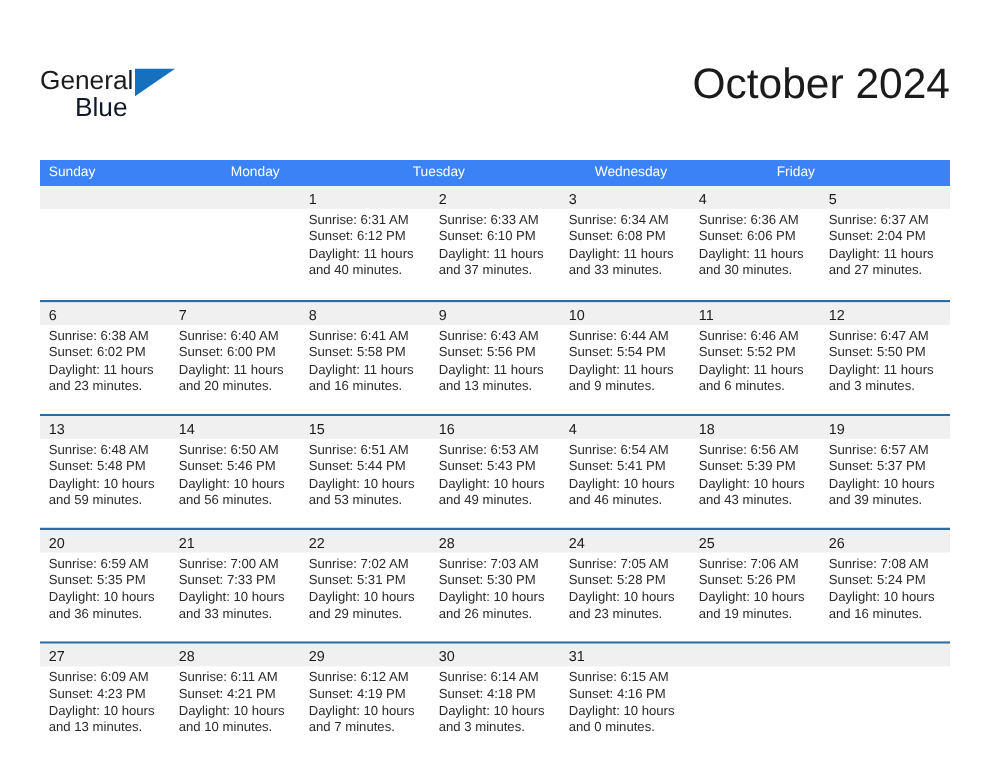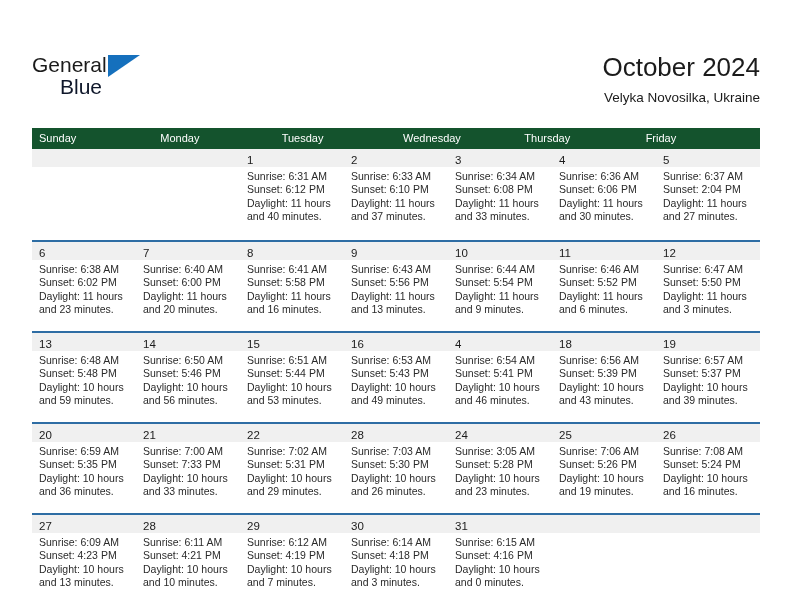--- a/index.html
+++ b/index.html
@@ -70,21 +70,21 @@
     border-bottom: 22px solid transparent;
   }
 
   .title-block {
     position: absolute;
     right: 0px;
     top: 0px;
     text-align: right;
   }
   .cal-title {
-    font-size: 26px;
+    font-size: 34px;
     font-weight: 400;
     color: #1b1b1b;
     line-height: 32px;
     white-space: nowrap;
   }
   .cal-subtitle {
     margin-top: 7px;
     font-size: 13.5px;
     font-weight: 400;
     color: #1b1b1b;
@@ -95,21 +95,21 @@
   
   .calendar {
     position: absolute;
     left: 32px;
     top: 105px;
     width: 728px;
   }
 
   .dow-row {
     display: flex;
-    background: #14532d;
+    background: #3b82f6;
     height: 21px;
   }
   .dow-cell {
     flex: 1 1 0;
     box-sizing: border-box;
     padding: 3px 0 0 7px;
     font-size: 11px;
     color: #ffffff;
     line-height: 14px;
     white-space: nowrap;
@@ -168,32 +168,30 @@
   <div class="top-band">
 
     <div class="brand">
       <span class="brand-general">General</span>
       <span class="brand-triangle"></span>
       <span class="brand-blue">Blue</span>
     </div>
 
     <div class="title-block">
       <div class="cal-title">October 2024</div>
-      <div class="cal-subtitle">Velyka Novosilka, Ukraine</div>
     </div>
 
   </div>
 
   <div class="calendar">
     <div class="dow-row" id="dow-row">
         <div class="dow-cell">Sunday</div>
         <div class="dow-cell">Monday</div>
         <div class="dow-cell">Tuesday</div>
         <div class="dow-cell">Wednesday</div>
-        <div class="dow-cell">Thursday</div>
         <div class="dow-cell">Friday</div>
       </div>
     <div id="weeks-container">
         <div class="week-row">
           <div class="day-cell empty">
             <div class="daynum-band"><span class="daynum"></span></div>
             <div class="day-body"></div>
           </div>
           <div class="day-cell empty">
             <div class="daynum-band"><span class="daynum"></span></div>
@@ -408,21 +406,21 @@
             <div class="day-body">
               <div class="day-line">Sunrise: 7:03 AM</div>
               <div class="day-line">Sunset: 5:30 PM</div>
               <div class="day-line">Daylight: 10 hours</div>
               <div class="day-line">and 26 minutes.</div>
             </div>
           </div>
           <div class="day-cell">
             <div class="daynum-band"><span class="daynum">24</span></div>
             <div class="day-body">
-              <div class="day-line">Sunrise: 3:05 AM</div>
+              <div class="day-line">Sunrise: 7:05 AM</div>
               <div class="day-line">Sunset: 5:28 PM</div>
               <div class="day-line">Daylight: 10 hours</div>
               <div class="day-line">and 23 minutes.</div>
             </div>
           </div>
           <div class="day-cell">
             <div class="daynum-band"><span class="daynum">25</span></div>
             <div class="day-body">
               <div class="day-line">Sunrise: 7:06 AM</div>
               <div class="day-line">Sunset: 5:26 PM</div>

